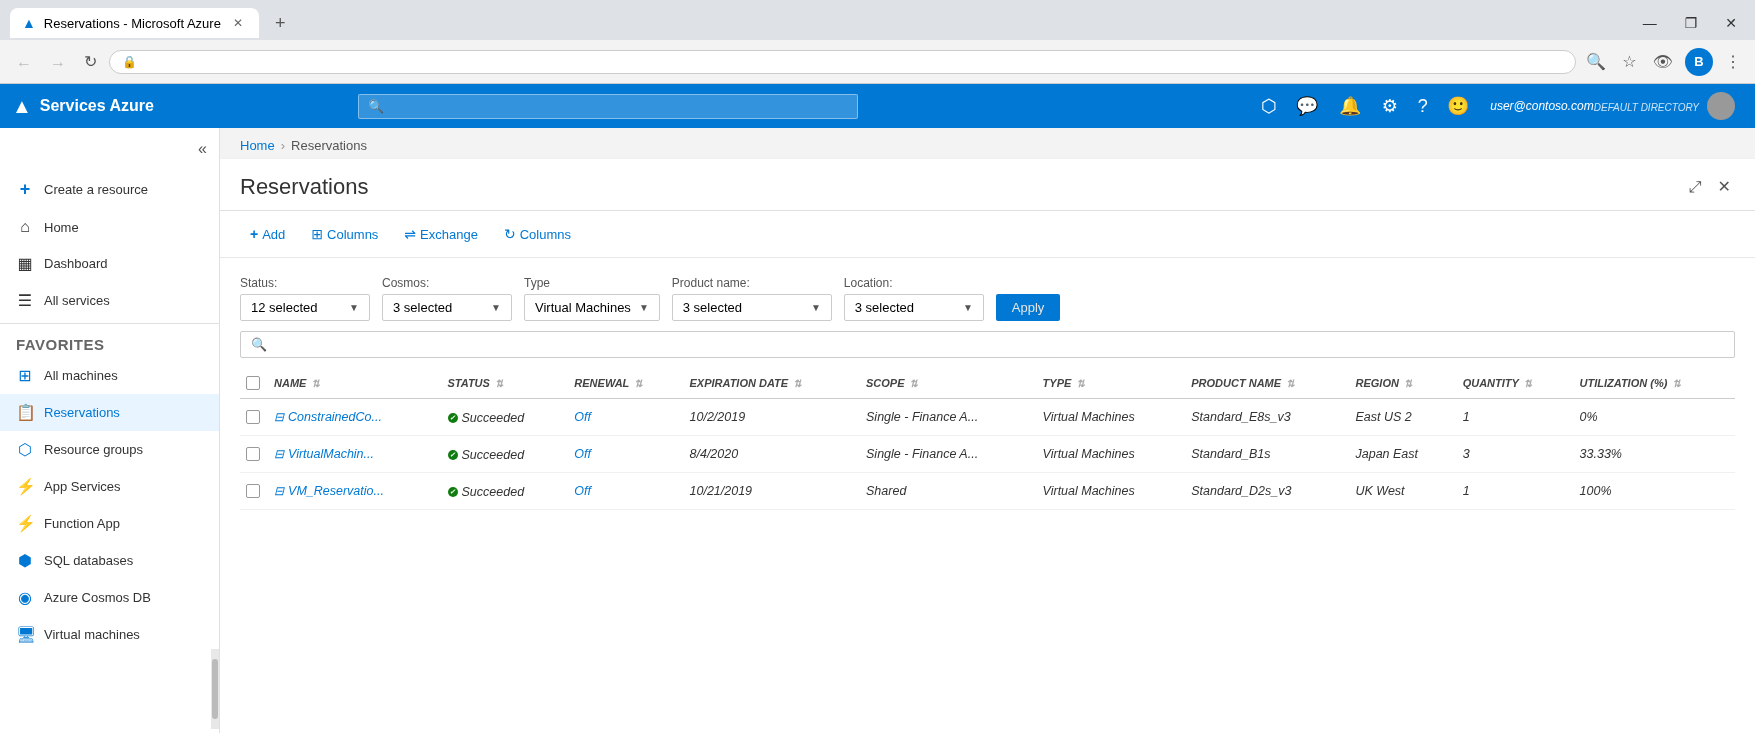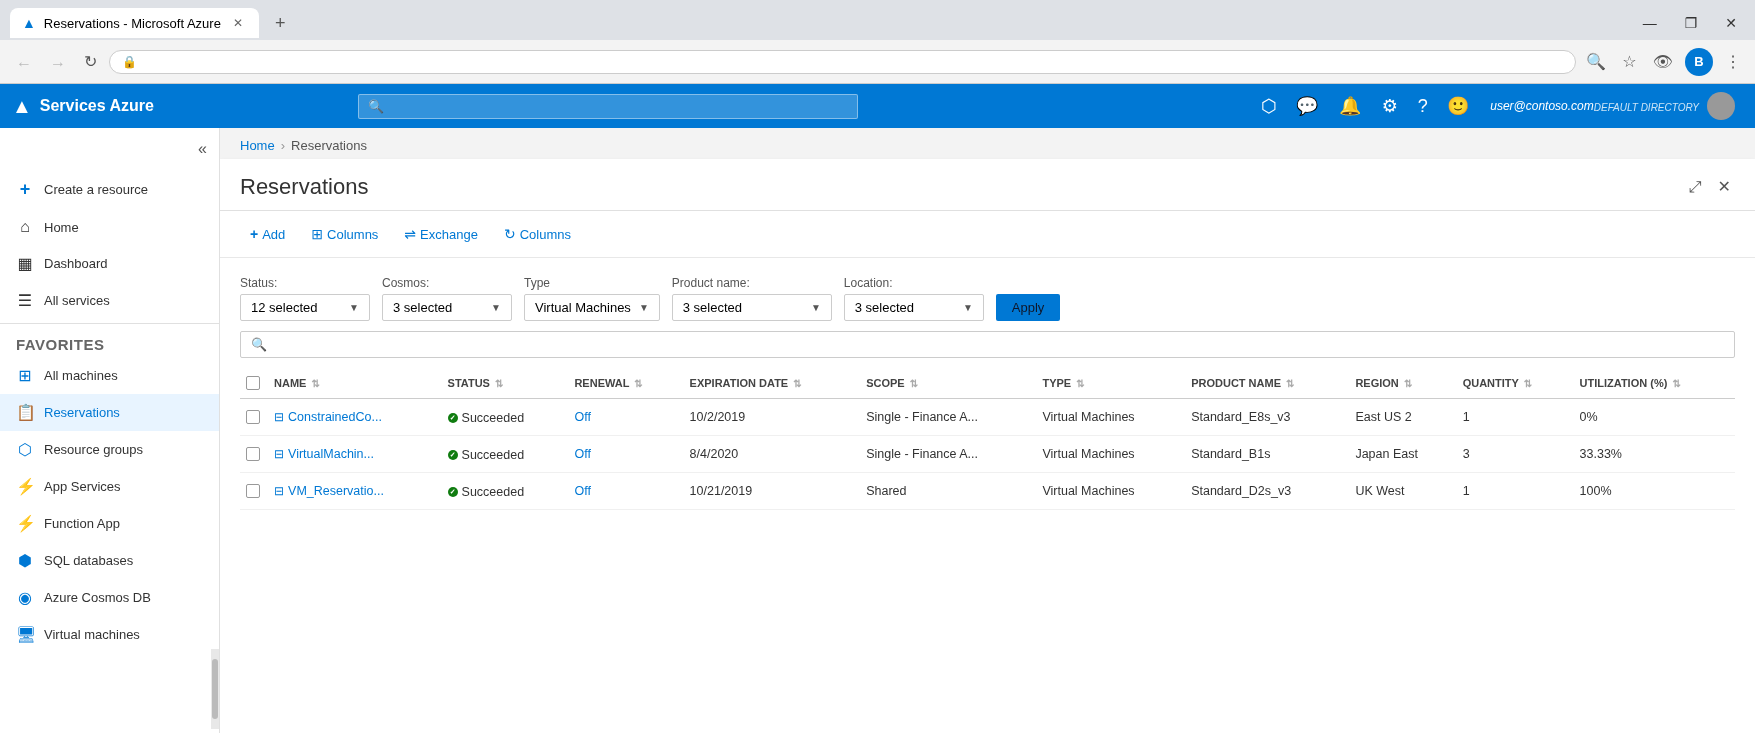--- a/index.html
+++ b/index.html
@@ -75,30 +75,30 @@
     .toolbar-btn { display: flex; align-items: center; gap: 4px; background: none; border: none; cursor: pointer; color: #0078d4; font-size: 13px; padding: 5px 10px; border-radius: 2px; }
     .toolbar-btn-icon { font-size: 14px; }
 
     
     .filters-row { display: flex; align-items: flex-end; gap: 12px; padding: 14px 20px 10px; flex-wrap: wrap; }
     .filter-group { display: flex; flex-direction: column; gap: 4px; }
     .filter-label { font-size: 12px; color: #555; }
     .filter-select { display: flex; align-items: center; border: 1px solid #ccc; border-radius: 2px; background: #fff; padding: 5px 10px; min-width: 130px; gap: 8px; cursor: pointer; font-size: 13px; }
     .filter-select-text { flex: 1; }
     .filter-select-arrow { color: #555; font-size: 10px; }
-    .apply-btn { background: #0078d4; color: #0f172a; border: none; padding: 6px 16px; border-radius: 2px; cursor: pointer; font-size: 13px; margin-top: 22px; }
+    .apply-btn { background: #0078d4; color: #e5e5e5; border: none; padding: 6px 16px; border-radius: 2px; cursor: pointer; font-size: 13px; margin-top: 22px; }
 
     
     .filter-search { display: flex; align-items: center; margin: 0 20px 10px; border: 1px solid #ccc; border-radius: 2px; padding: 5px 10px; gap: 6px; }
     .filter-search-icon { color: #777; font-size: 13px; }
     .filter-search-input { flex: 1; border: none; outline: none; font-size: 13px; color: #333; }
     .filter-search-input::placeholder { color: #aaa; }
 
     
-    .table-container { flex: 1; overflow: auto; padding: 0 20px; }
+    .table-container { flex: 1; overflow: auto; padding: 0 20px; font-style: italic; }
     table { width: 100%; border-collapse: collapse; font-size: 12.5px; }
     thead th { text-align: left; padding: 8px 8px 8px 6px; font-size: 11px; font-weight: 700; color: #444; text-transform: uppercase; border-bottom: 1px solid #ccc; white-space: nowrap; }
     thead th .sort-icon { color: #aaa; font-size: 10px; margin-left: 2px; }
     tbody tr { border-bottom: 1px solid #f0f0f0; }
     tbody td { padding: 10px 8px 10px 6px; color: #333; white-space: nowrap; }
     .row-checkbox { width: 28px; }
     .checkbox { width: 14px; height: 14px; border: 1px solid #999; border-radius: 2px; cursor: pointer; background: #fff; display: flex; align-items: center; justify-content: center; }
     .header-checkbox { width: 14px; height: 14px; border: 1px solid #999; border-radius: 2px; cursor: pointer; background: #fff; }
     .status-badge { display: inline-flex; align-items: center; gap: 4px; }
     .status-dot { width: 10px; height: 10px; border-radius: 50%; background: #107c10; display: inline-flex; align-items: center; justify-content: center; }

